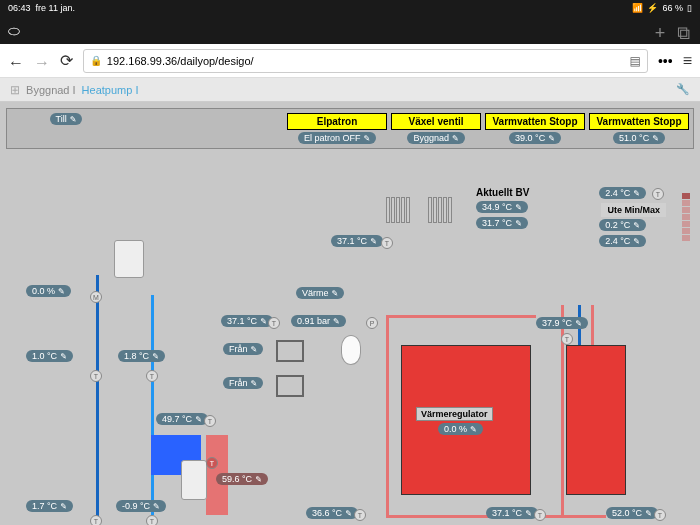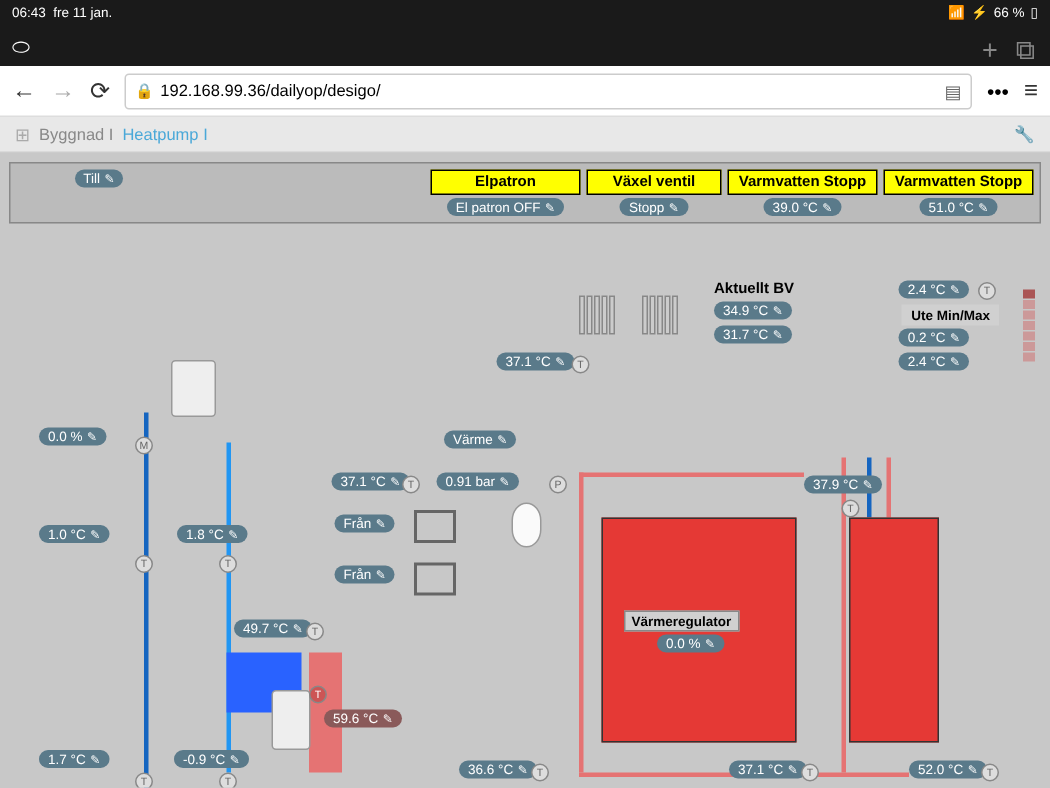--- a/index.html
+++ b/index.html
@@ -103,21 +103,21 @@
         <span class="chip">
           <span>El patron OFF</span>
           <span class="pencil">✎</span>
         </span>
       </div>
   </div>
   <div class="ctrl" style="width:90px">
     <div class="ctrl-hdr">Växel ventil</div>
     <div class="ctrl-val">
         <span class="chip">
-          <span>Stopp</span>
+          <span>Byggnad</span>
           <span class="pencil">✎</span>
         </span>
       </div>
   </div>
   <div class="ctrl" style="width:100px">
     <div class="ctrl-hdr">Varmvatten Stopp</div>
     <div class="ctrl-val">
         <span class="chip">
           <span>39.0 °C</span>
           <span class="pencil">✎</span>

